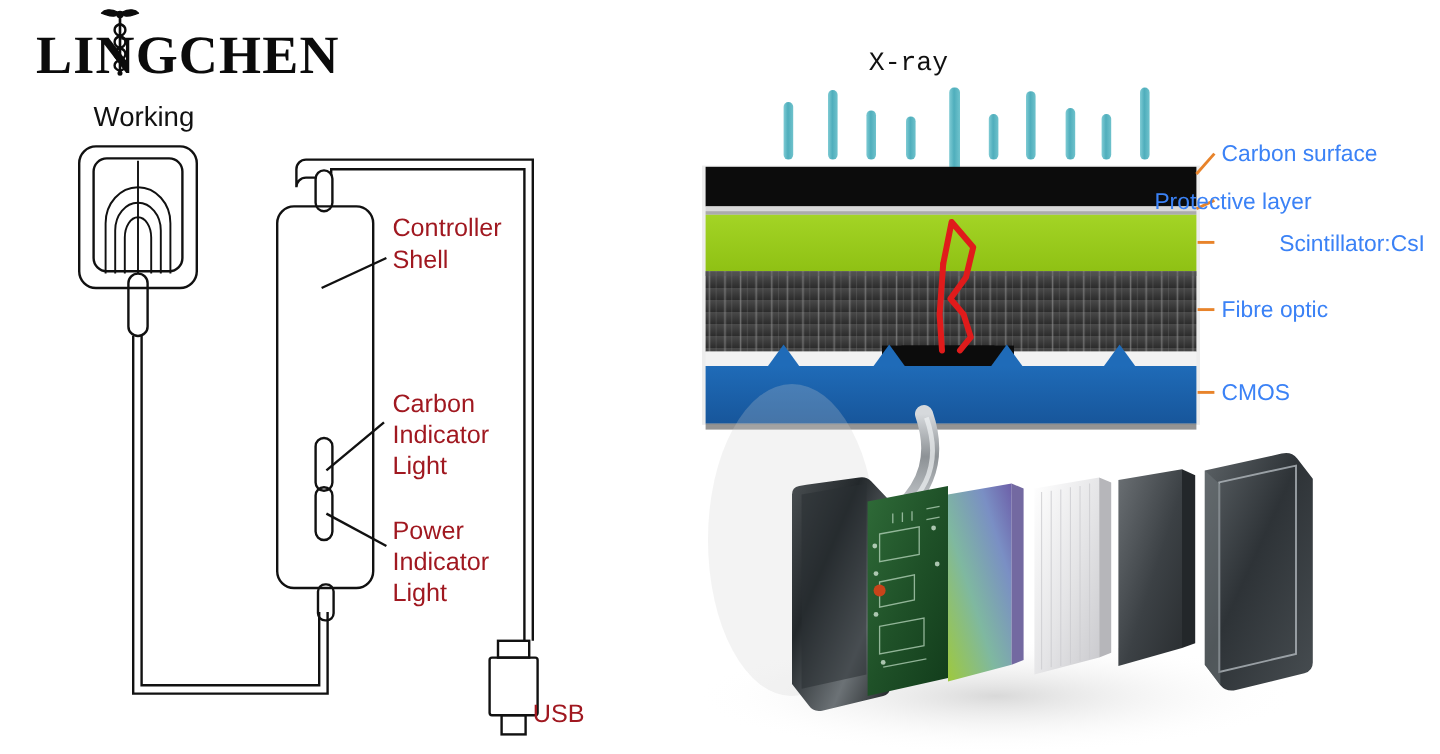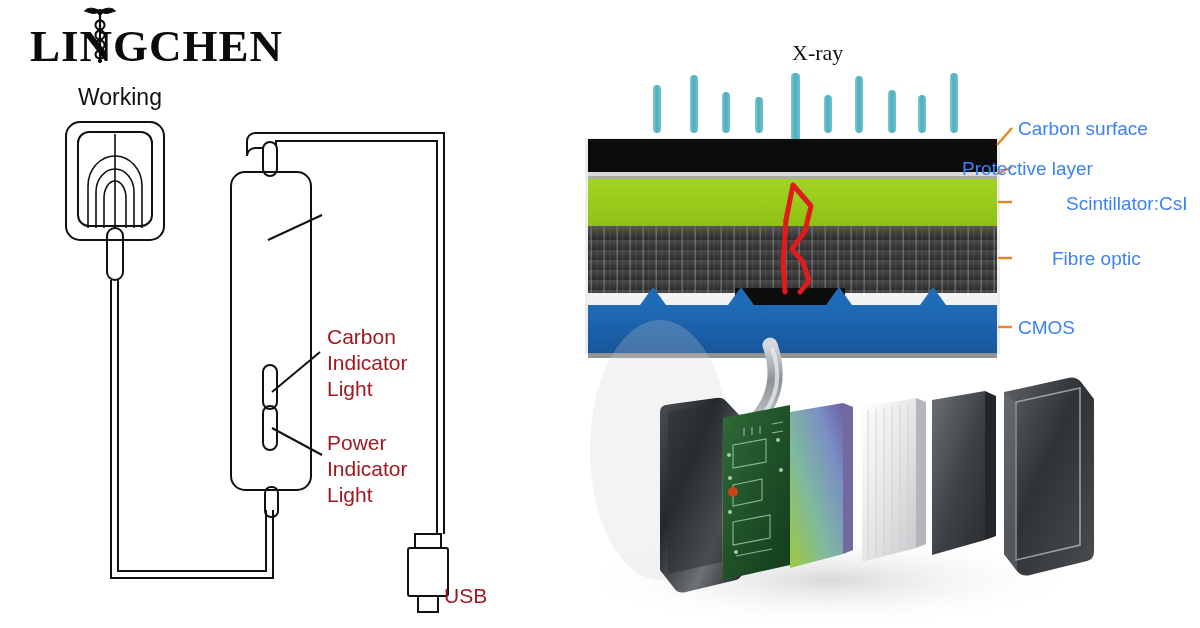--- a/index.html
+++ b/index.html
@@ -36,28 +36,28 @@
   #working-label   { left:327px; top:324px; }
   #power-label     { left:327px; top:430px; }
   #usb-label       { left:444px; top:583px; }
 
   
   .lbl-layer {
     position:absolute; color:#3b82f6; font-size:19px;
     font-family:"Liberation Sans", sans-serif; white-space:nowrap;
   }
   #xray-label {
-    position:absolute; left:792px; top:40px;
+    position:absolute; left:724px; top:40px;
     color:#111; font-size:22px; white-space:nowrap;
-    font-family:Liberation Serif, serif;
+    font-family:Liberation Mono, monospace;
   }
   #lab-carbon  { left:1018px; top:118px; }
   #lab-protect { left:962px; top:158px; }
   #lab-scint   { left:1018px; top:193px;margin-left:48px; }
-  #lab-fibre   { left:1018px; top:248px;margin-left:34px; }
+  #lab-fibre   { left:1018px; top:248px; }
   #lab-cmos    { left:1018px; top:317px; }
 
   svg { display:block; }
   .svg-abs { position:absolute; left:0; top:0; }
 </style>
 </head>
 <body>
 
 <div id="stage">
 
@@ -109,20 +109,24 @@
       <rect x="418" y="596" width="20" height="16"></rect>
 
       <path d="M322 215 L268 240" stroke-width="2"></path>
       <path d="M320 352 L272 392" stroke-width="2"></path>
       <path d="M322 455 L272 428" stroke-width="2"></path>
     </g>
   </svg>
 
   <div class="lbl-black" id="sensor-label">Working</div>
 
+  <div class="lbl-red" id="controller-label">
+    <div>Controller</div>
+    <div>Shell</div>
+  </div>
 
   <div class="lbl-red" id="working-label">
     <div>Carbon</div>
     <div>Indicator</div>
     <div>Light</div>
   </div>
 
   <div class="lbl-red" id="power-label">
     <div>Power</div>
     <div>Indicator</div>

